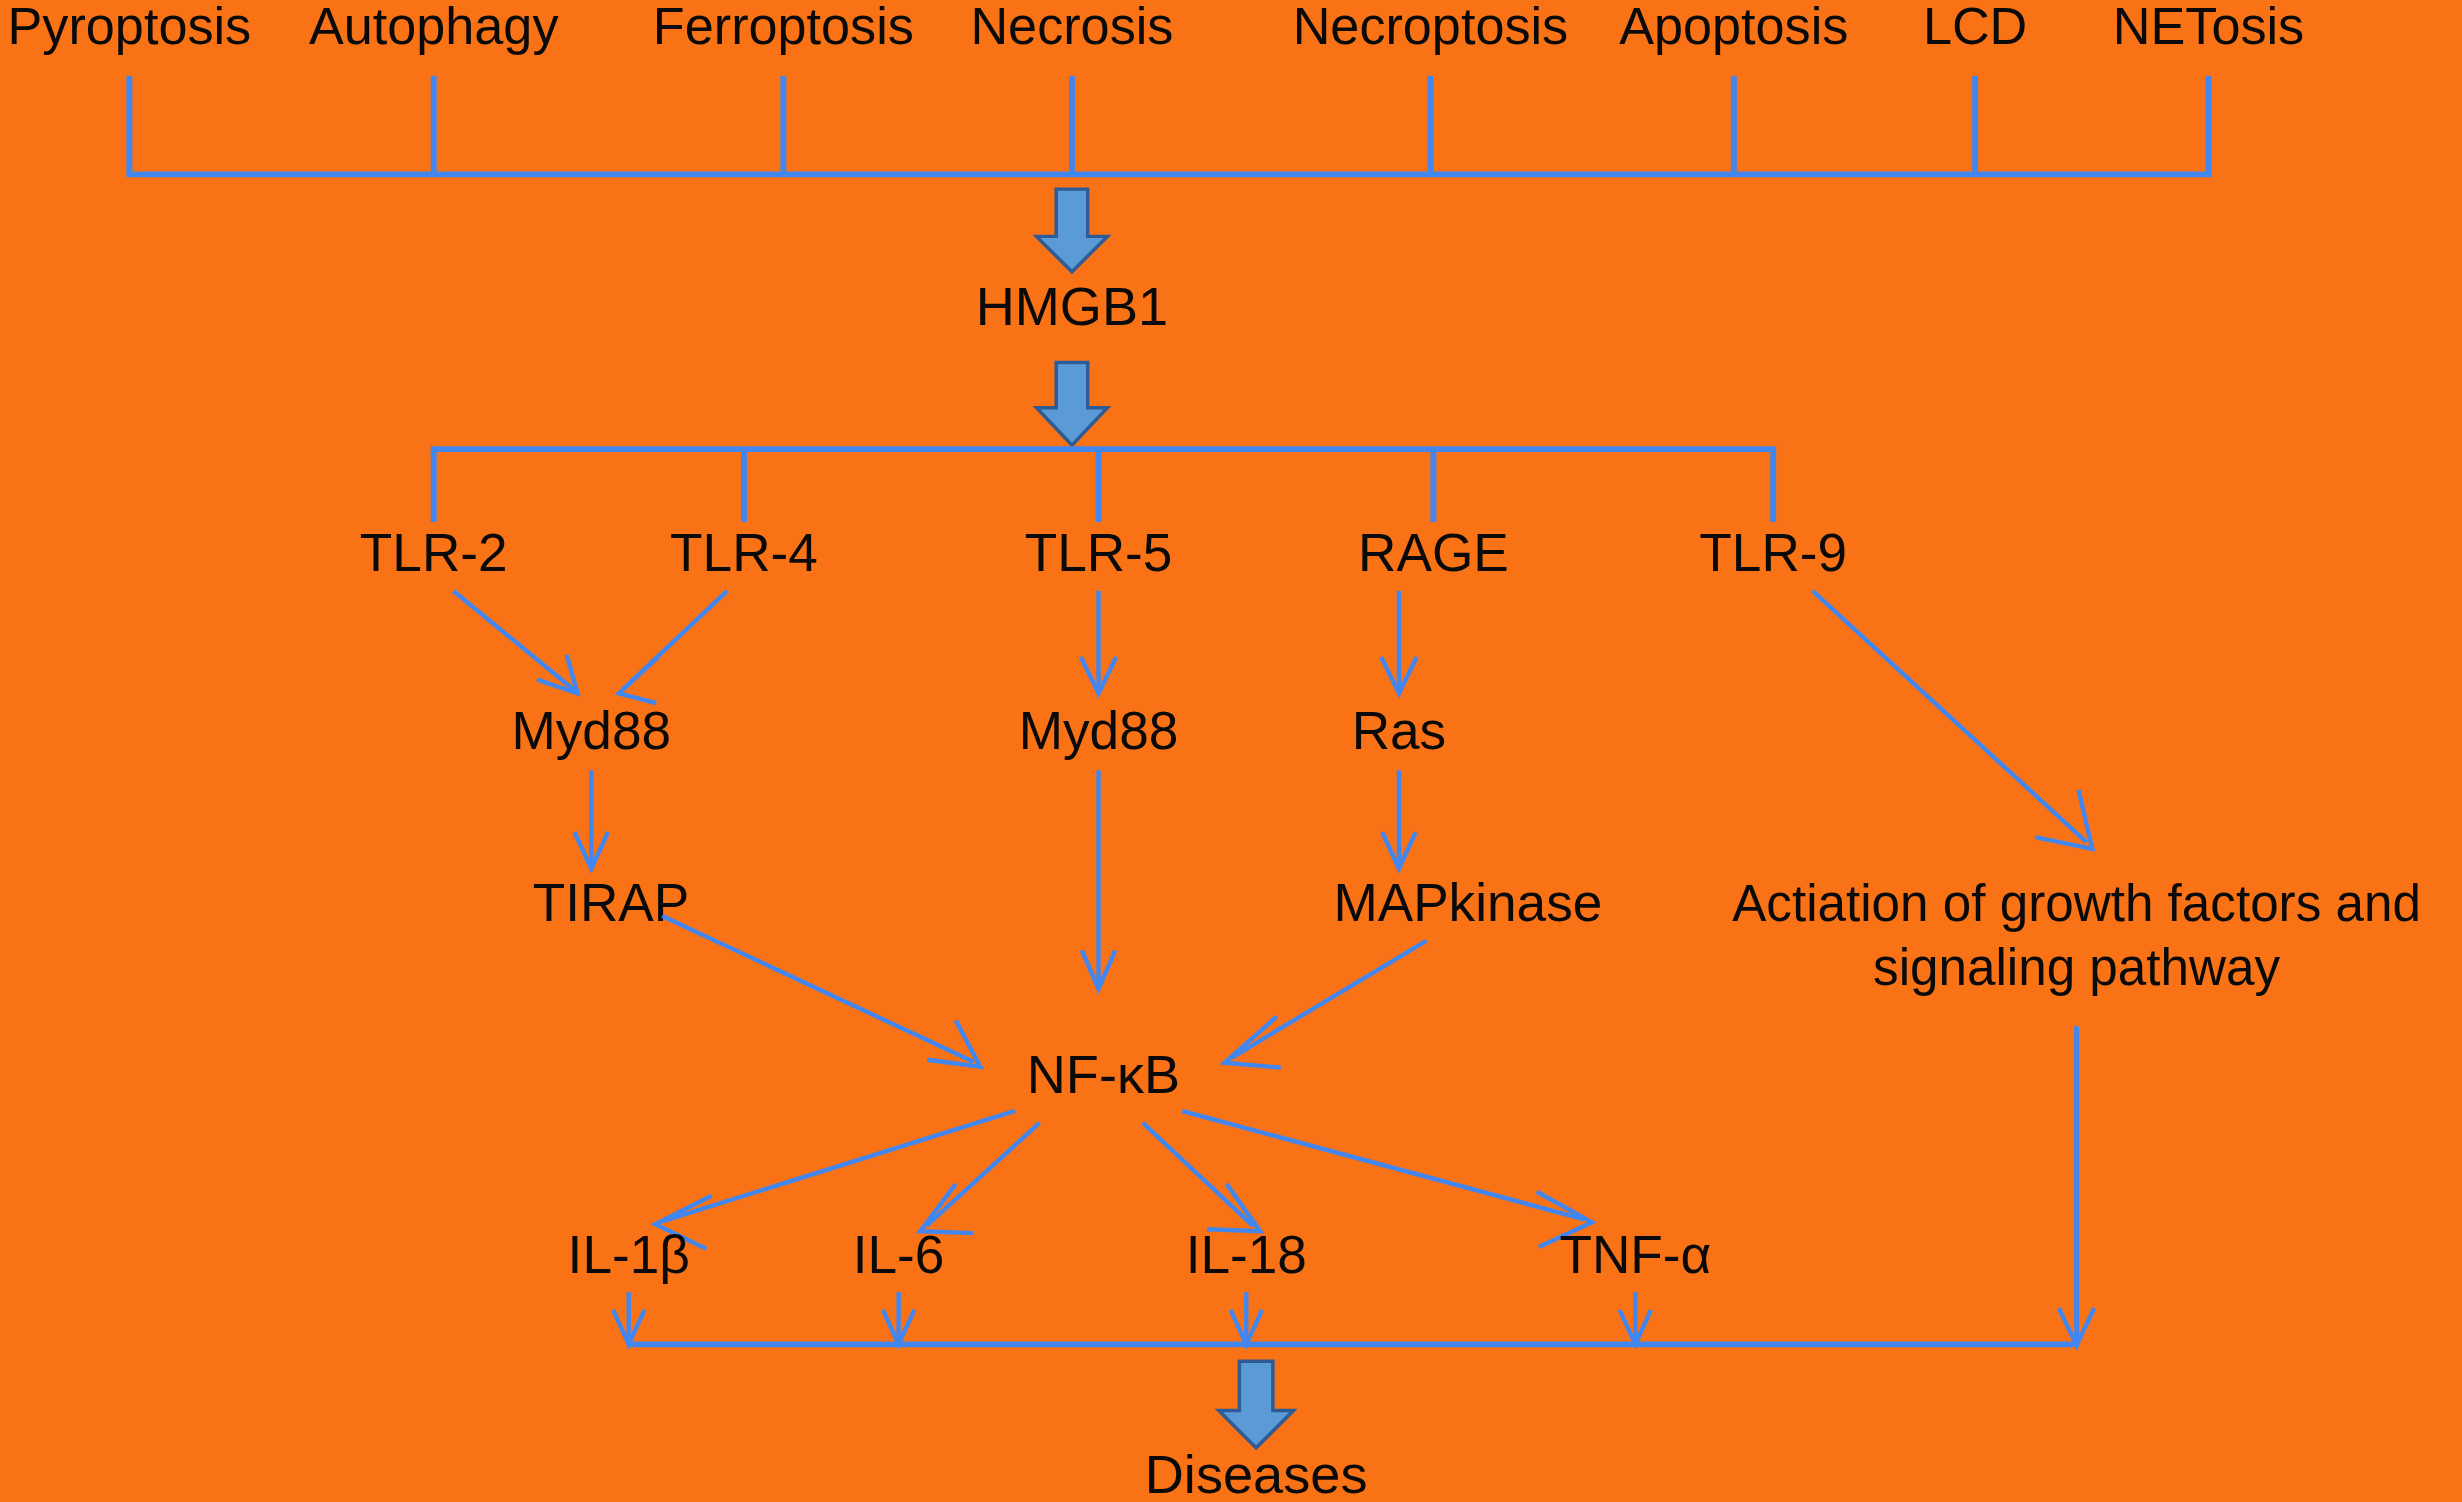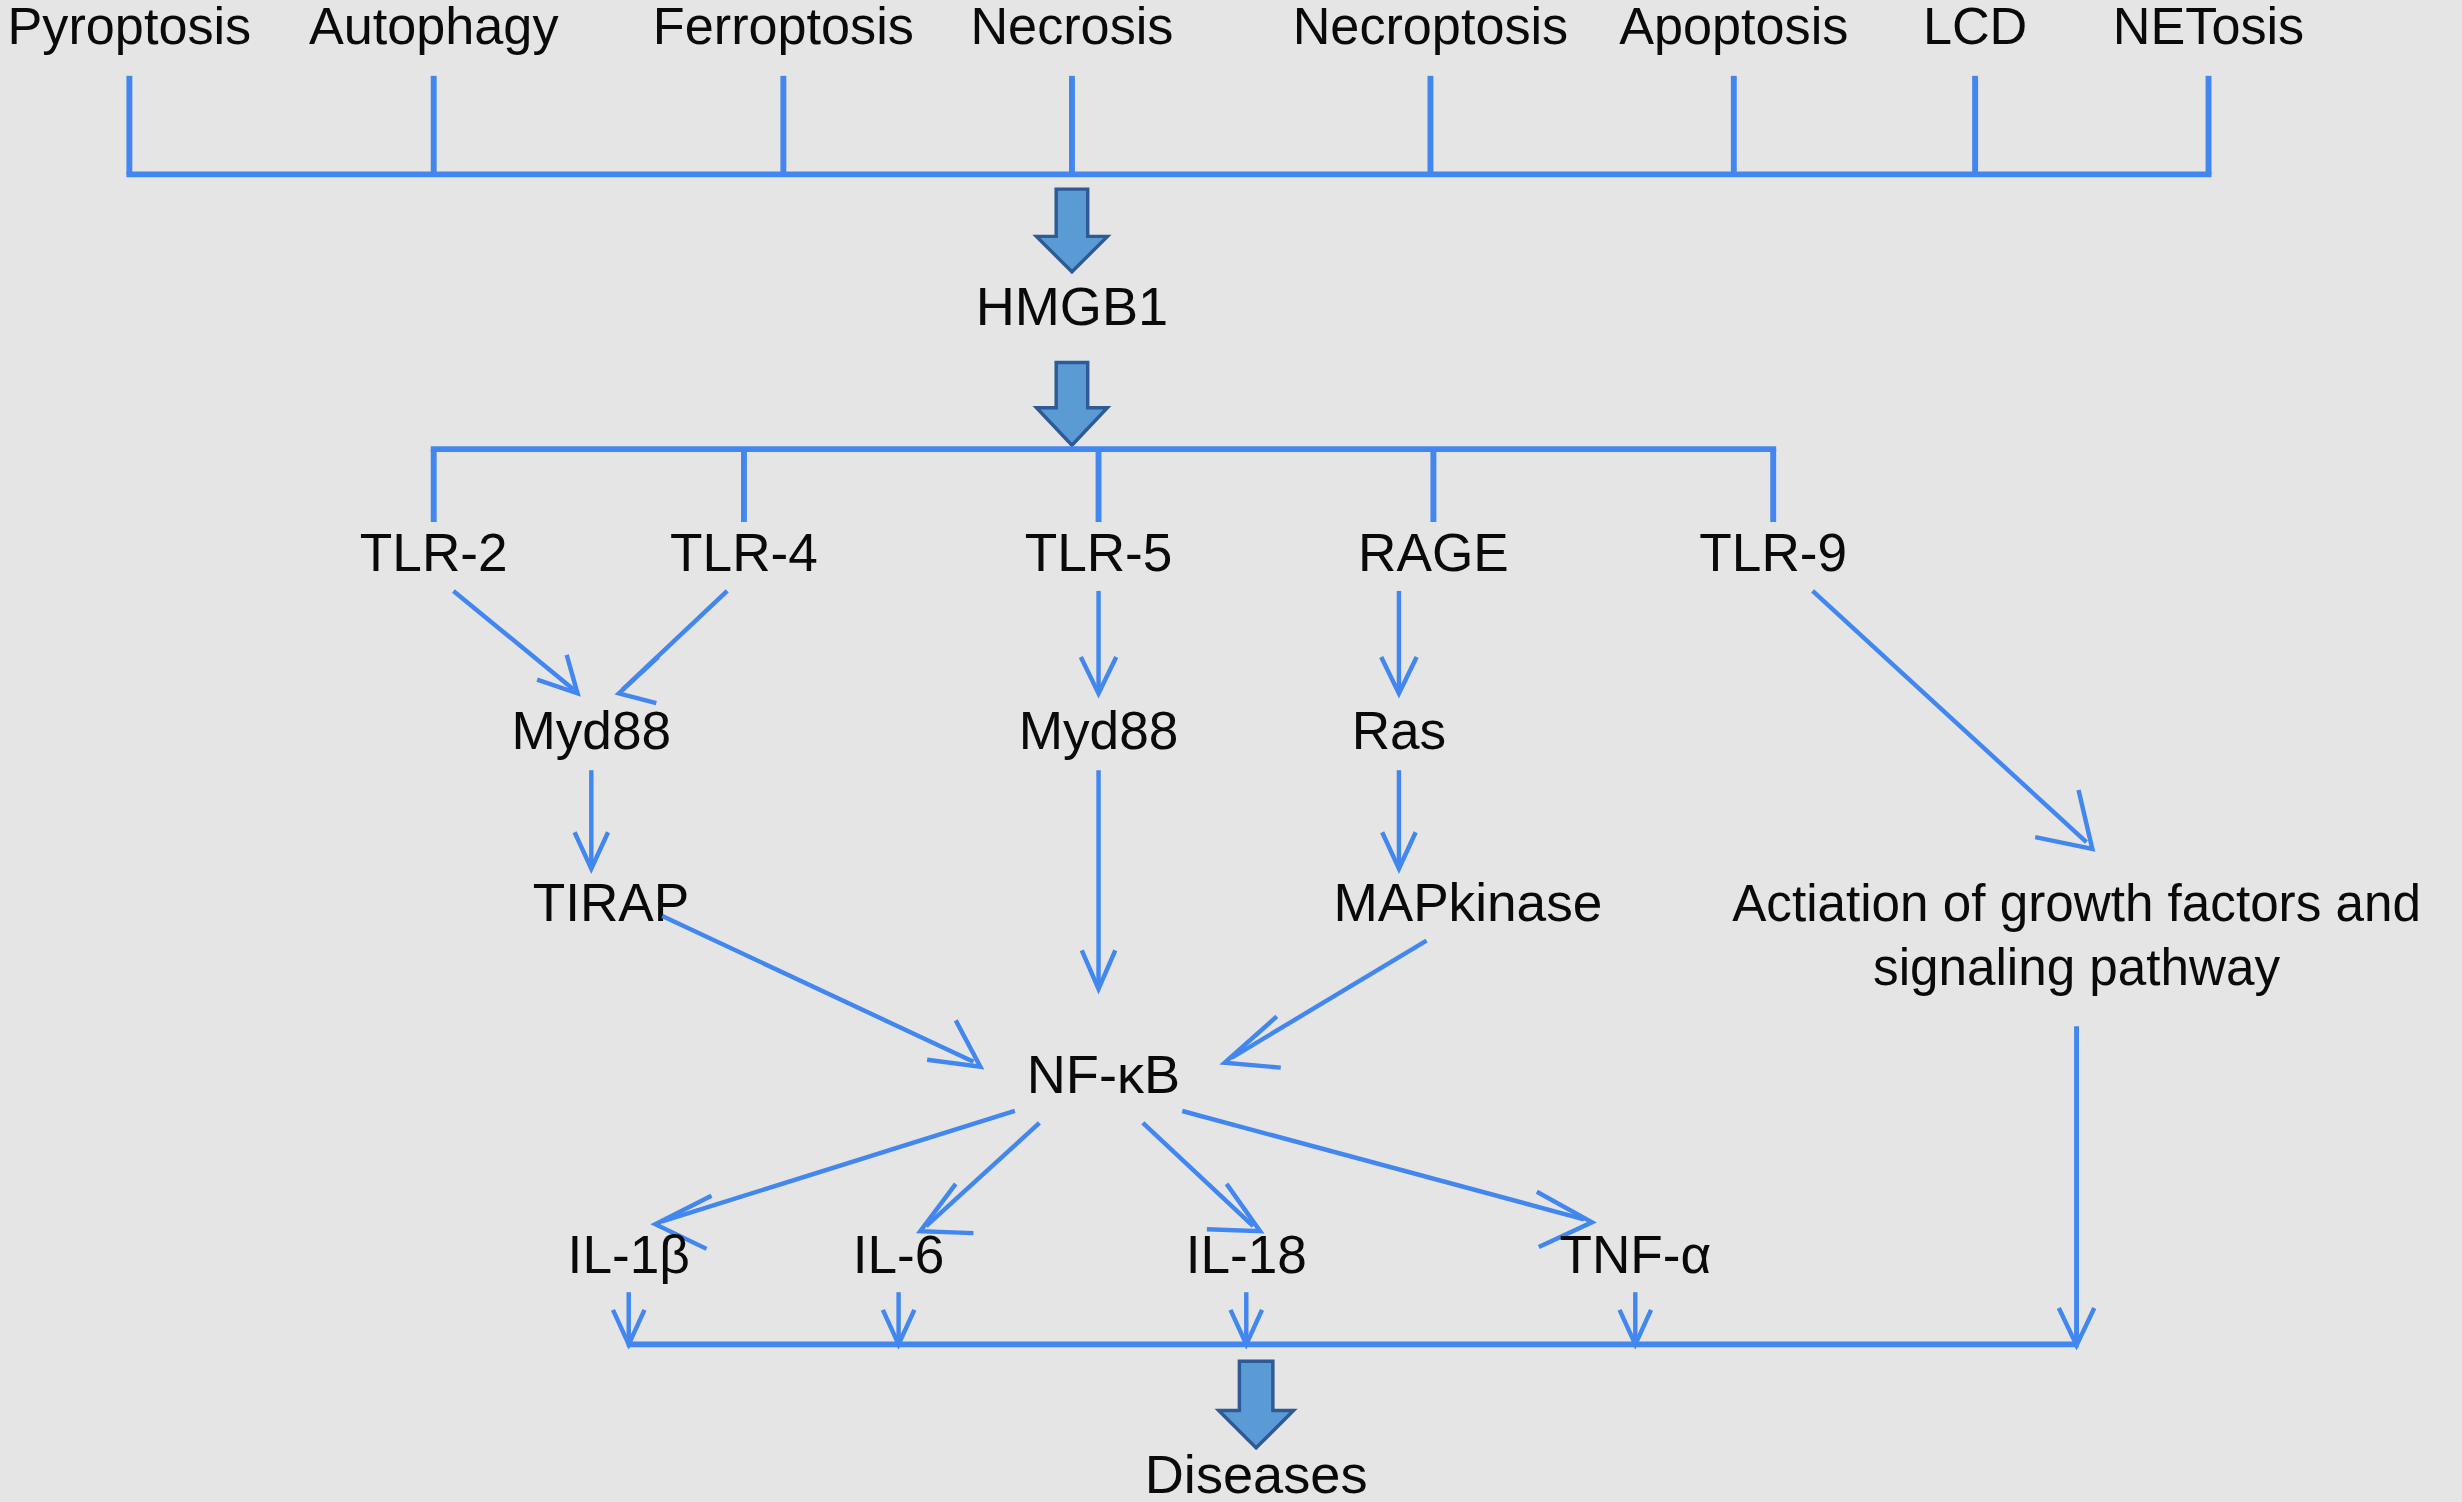--- a/index.html
+++ b/index.html
@@ -7,21 +7,21 @@
     padding: 0;
     background: #ffffff;
   }
   body {
     font-family: "Liberation Sans", sans-serif;
   }
   #stage {
     position: relative;
     width: 2463px;
     height: 1502px;
-    background: #e5e5e5;
+    background: #f97316;
     overflow: hidden;
   }
   svg#diagram {
     position: absolute;
     left: 0;
     top: 0;
     width: 2463px;
     height: 1502px;
     display: block;
   }

